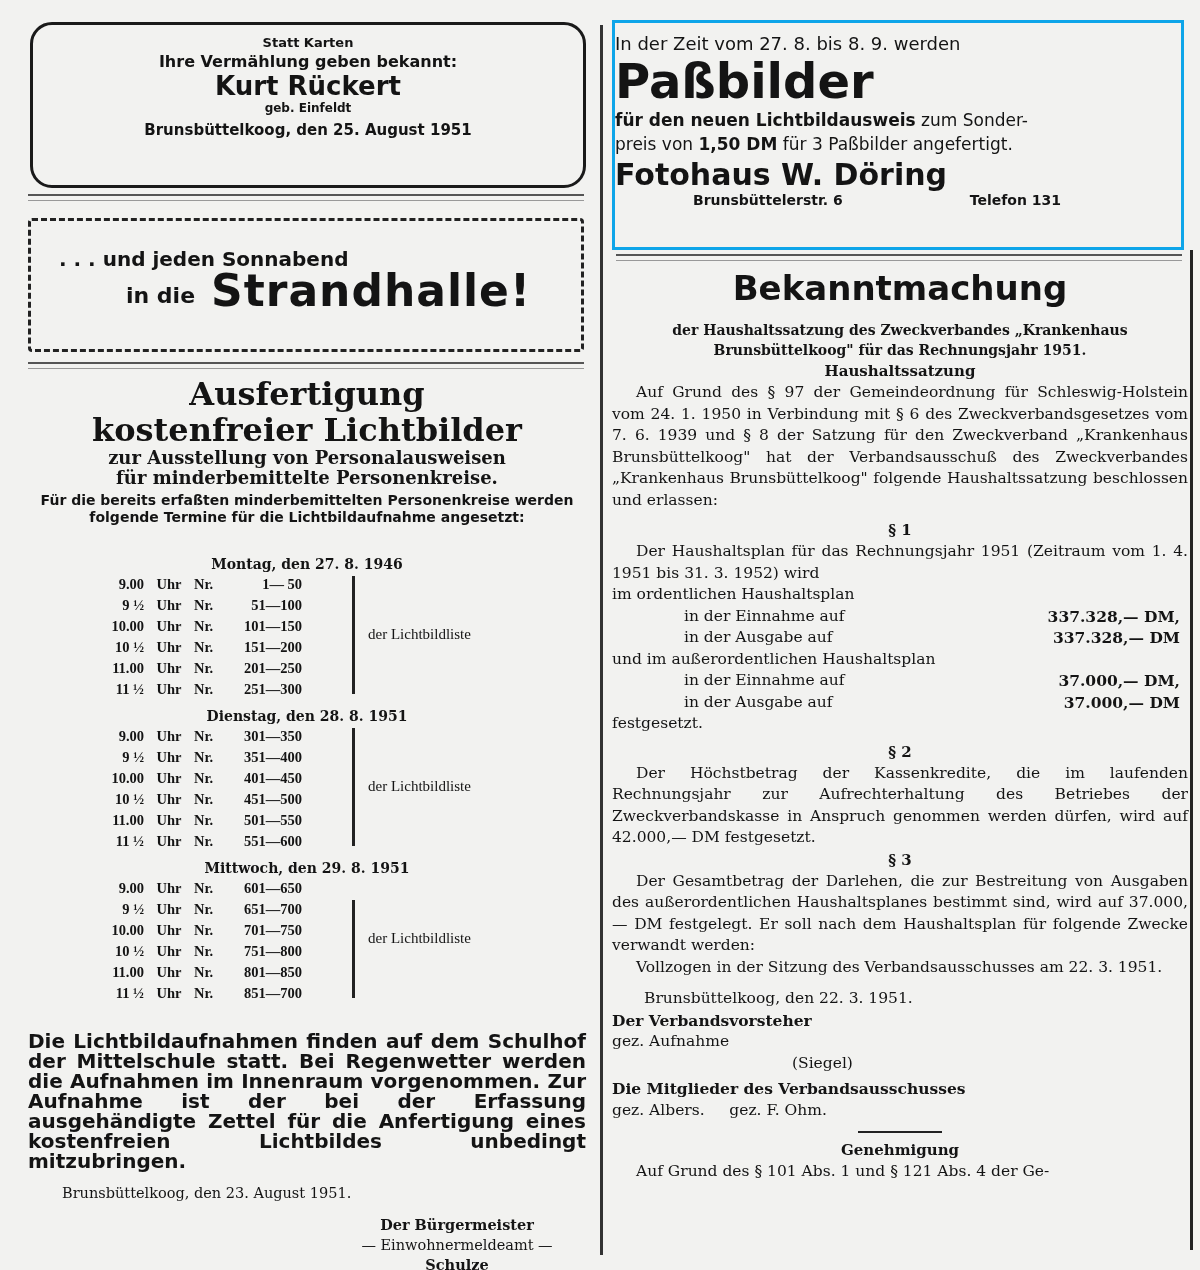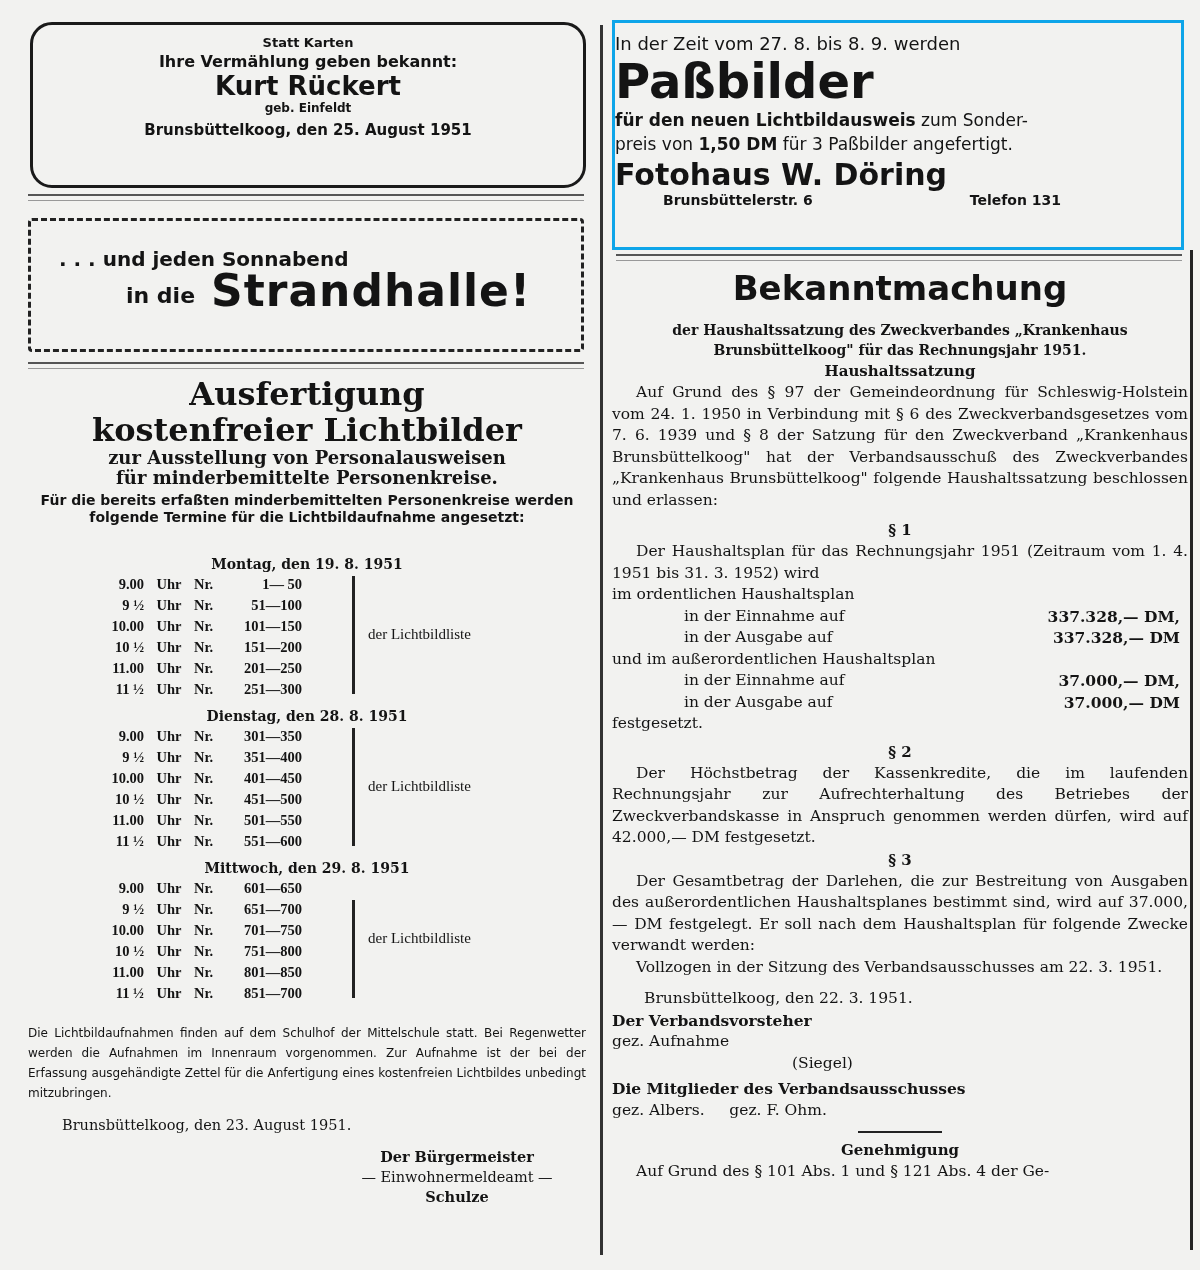--- a/index.html
+++ b/index.html
@@ -44,34 +44,34 @@
   .day { font-size:14px; font-weight:bold; text-align:center; margin-top:8px; }
   .sched { position:relative; margin:2px 0 0 60px; font-size:14.5px; line-height:21px; font-weight:bold; }
   .sched .row { display:flex; }
   .sched .t { width:62px; text-align:right; }
   .sched .u { width:50px; text-align:center; }
   .sched .n { width:30px; }
   .sched .r { width:78px; text-align:right; }
   .brace { position:absolute; left:262px; top:2px; width:8px; height:118px; border-right:3px solid #222; }
   .brace2 { position:absolute; left:262px; top:22px; width:8px; height:98px; border-right:3px solid #222; }
   .liste { position:absolute; left:286px; top:50px; font-weight:normal; font-size:15px; }
-  .note { font-size:12px; font-weight:normal; line-height:20px; text-align:justify; padding:0 6px; margin-top:0; }
+  .note { font-size:20px; font-weight:bold; line-height:20px; text-align:justify; padding:0 6px; margin-top:8px; }
   .sig { font-size:14.5px; line-height:20px; }
 
   
   .pass {
     position:absolute; left:0; top:2px; width:566px; height:224px;
     border:3px solid #0ea5e9; text-align:left;
   }
   .pass .l1 { font-size:18px; margin-top:10px; }
   .pass .big { font-size:48px; font-weight:bold; line-height:54px; }
   .pass .l3 { font-size:17px; line-height:24px; }
   .pass .l3 b { font-weight:bold; }
   .pass .foto { font-size:30px; font-weight:bold; line-height:34px; margin-top:2px; }
-  .pass .addr { display:flex; justify-content:space-between; padding:0 120px 0 48px; font-size:14px; font-weight:bold; }
+  .pass .addr { display:flex; justify-content:space-between; padding:0 120px 0 78px; font-size:14px; font-weight:bold; }
 
   
   .bek { position:absolute; left:0; top:238px; width:576px; }
   .bek h1 { margin:12px; text-align:center; font-size:34px; font-weight:bold; line-height:40px; font-family:"DejaVu Sans", sans-serif; }
   .bek .sub { text-align:center; font-size:14px; font-weight:bold; line-height:20px; }
   .bek .p { font-size:15.5px; line-height:21.5px; text-align:justify; }
   .bek .p.ind { text-indent:24px; }
   .bek .para-h { text-align:center; font-size:15px; font-weight:bold; line-height:22px; }
   .amount { display:flex; font-size:15.5px; line-height:21.5px; }
   .amount .lbl { width:300px; padding-left:72px; }
@@ -108,21 +108,21 @@
   <div class="ausf">
     <h1>Ausfertigung</h1>
     <h1>kostenfreier Lichtbilder</h1>
     <h2>zur Ausstellung von Personalausweisen</h2>
     <h2>für minderbemittelte Personenkreise.</h2>
     <div class="intro sans">Für die bereits erfaßten minderbemittelten Personenkreise werden folgende Termine für die Lichtbildaufnahme angesetzt:</div>
   </div>
 
   <div id="schedule" style="position:absolute; left:0; top:530px; width:570px;">
       <div>
-        <div class="day">Montag, den 19. 8. 1951</div>
+        <div class="day">Montag, den 27. 8. 1946</div>
         <div class="sched serif">
           <div class="row">
             <span class="t">9.00</span>
             <span class="u">Uhr</span>
             <span class="n">Nr.</span>
             <span class="r">1— 50</span>
           </div>
           <div class="row">
             <span class="t">9 ½</span>
             <span class="u">Uhr</span>

